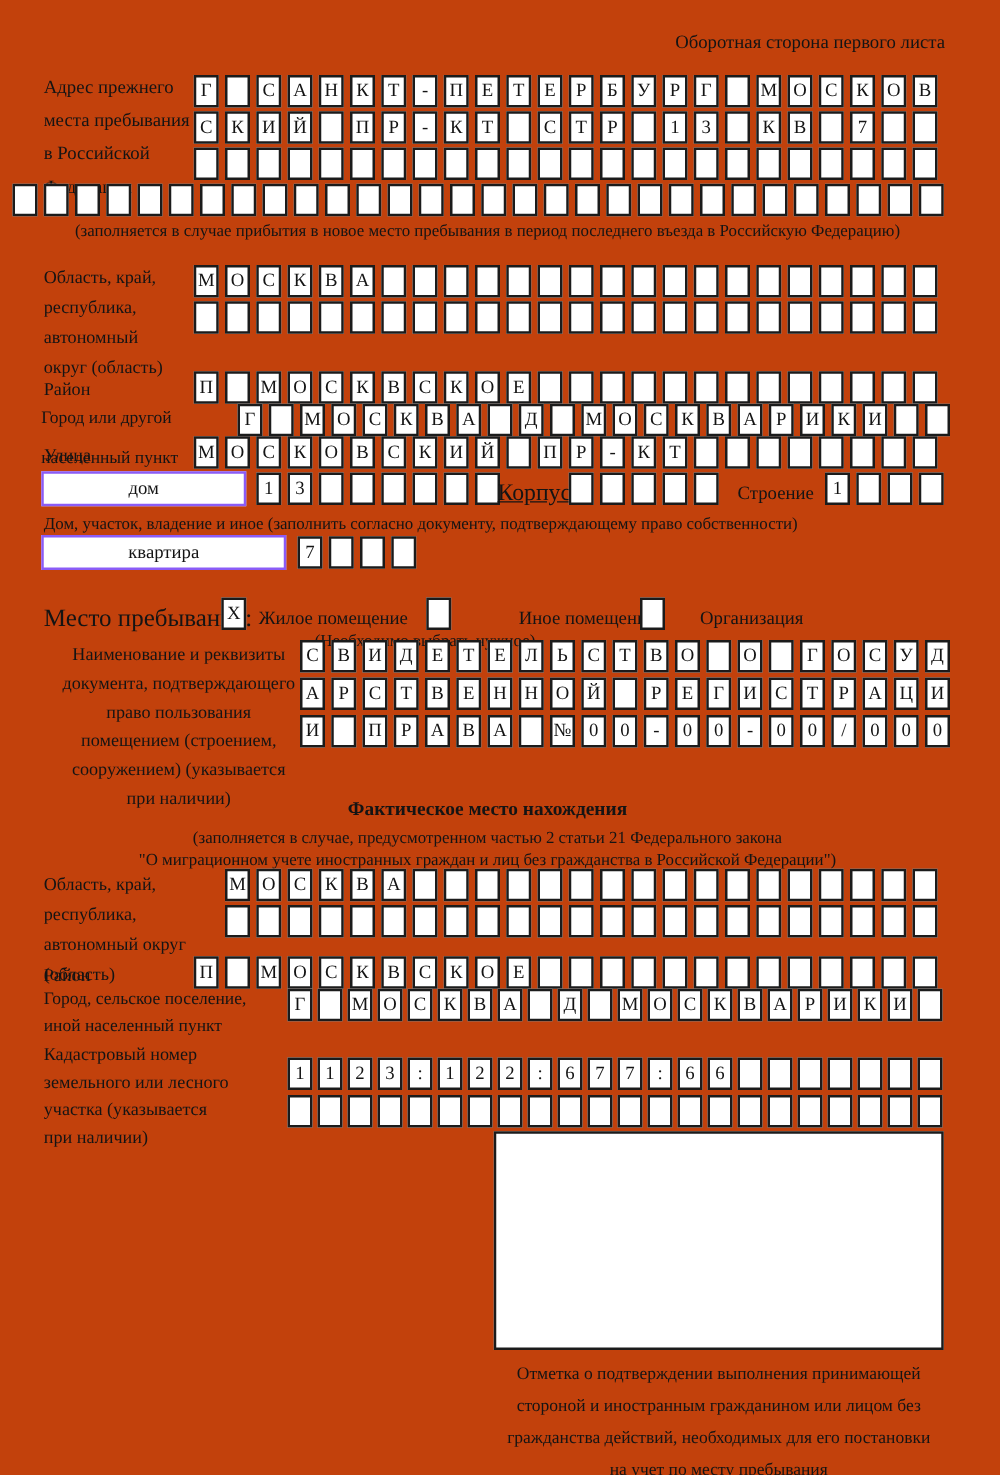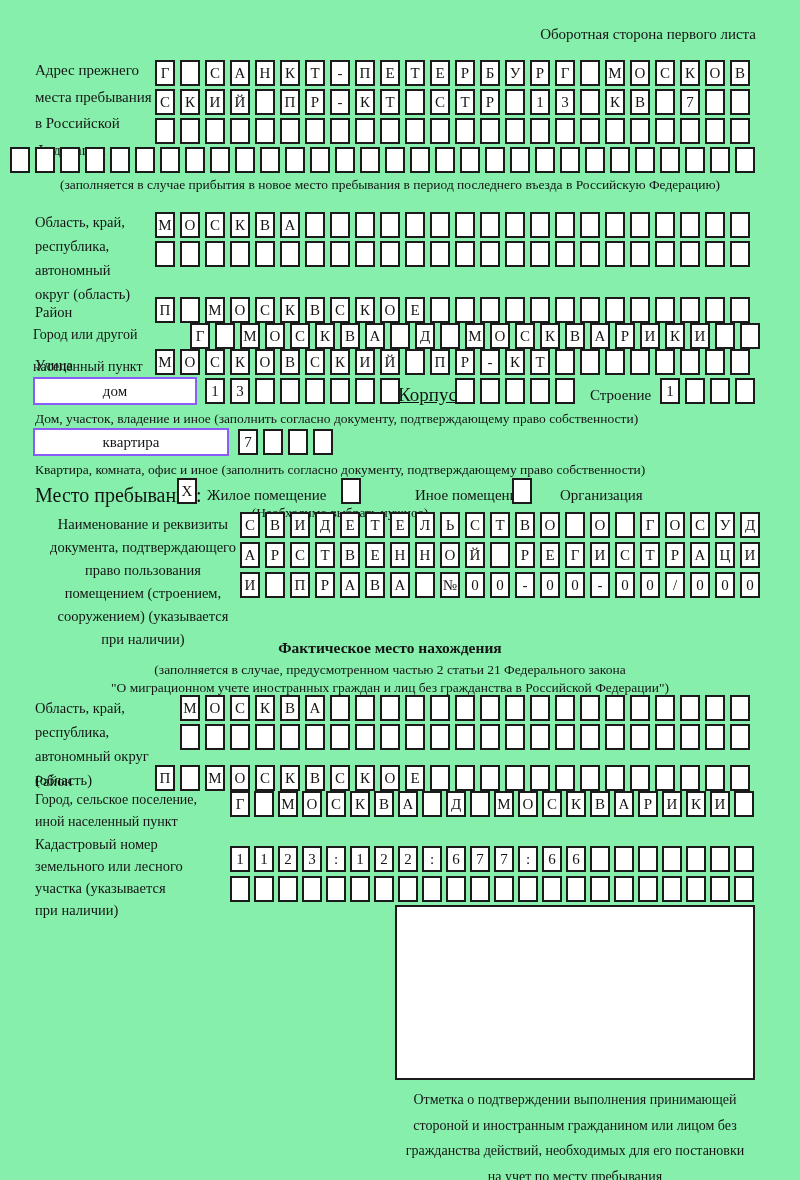--- a/index.html
+++ b/index.html
@@ -1,16 +1,16 @@
 <!DOCTYPE html>
 <html><head>
 <meta charset="utf-8">
 <style>
   html,body{margin:0;padding:0;background:#fff;}
-  .page{position:relative;width:800px;height:1180px;background:#86efac;overflow:hidden;
+  .page{position:relative;width:800px;height:1180px;background:#c2410c;overflow:hidden;
         font-family:"Liberation Serif","DejaVu Serif",serif;color:#141414;}
   .row{position:absolute;display:flex;gap:5px;}
   .row.sm{gap:4px;}
   .cell{box-sizing:content-box;width:16px;height:22px;border:2px solid #1b1b1b;
         font-size:15px;line-height:23px;text-align:center;flex:0 0 auto;background:#fff;}
   .lbl{position:absolute;font-size:14.5px;line-height:24px;white-space:pre-line;}
   .cap{position:absolute;font-size:13.5px;line-height:17px;text-align:center;white-space:pre-line;}
   .capl{position:absolute;font-size:13.5px;line-height:17px;}
   .hd{position:absolute;font-weight:700;font-size:15.5px;text-align:center;}
   .wbox{position:absolute;height:24px;border:2px solid #8b5cf6;background:#fff;
@@ -310,21 +310,20 @@
     </div>
   <div class="capl" style="left:35px;top:410px;">Дом, участок, владение и иное (заполнить согласно документу, подтверждающему право собственности)</div>
 
   <div class="wbox" style="left:33px;top:428px;width:192px;">квартира</div>
   <div class="row" style="left:238px;top:429px;">
       <div class="cell">7</div>
       <div class="cell"></div>
       <div class="cell"></div>
       <div class="cell"></div>
     </div>
-  <div class="capl" style="left:35px;top:461px;">Квартира, комната, офис и иное (заполнить согласно документу, подтверждающему право собственности)</div>
 
   <div class="lbl" style="left:35px;top:483px;font-size:20px;">Место пребывания:</div>
   <div class="cell" style="position:absolute;left:177px;top:478px;">X</div>
   <div class="lbl" style="left:207px;top:483px;font-size:15px;">Жилое помещение</div>
   <div class="cell" style="position:absolute;left:341px;top:478px;"></div>
   <div class="lbl" style="left:371px;top:483px;font-size:15px;margin-left:44px;">Иное помещение</div>
   <div class="cell" style="position:absolute;left:512px;top:478px;"></div>
   <div class="lbl" style="left:560px;top:483px;font-size:15px;">Организация</div>
   <div class="cap" style="left:180px;top:504px;width:320px;">(Необходимо выбрать нужное)</div>
 

